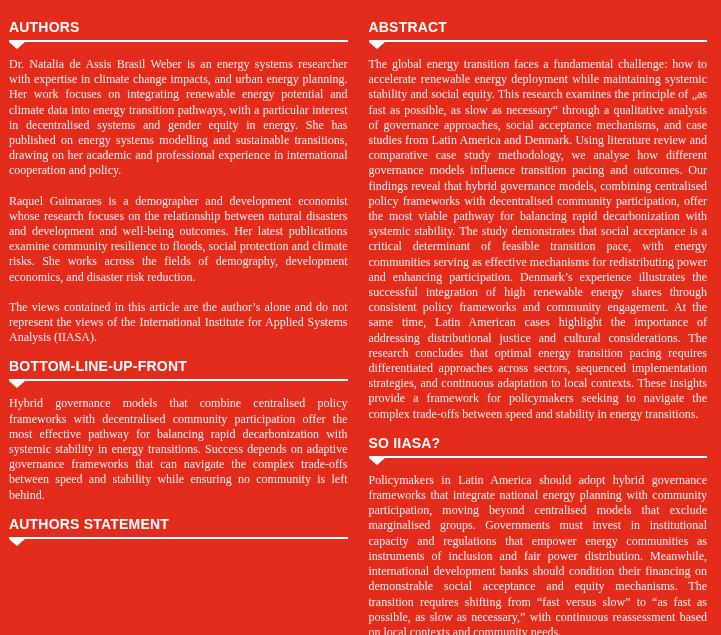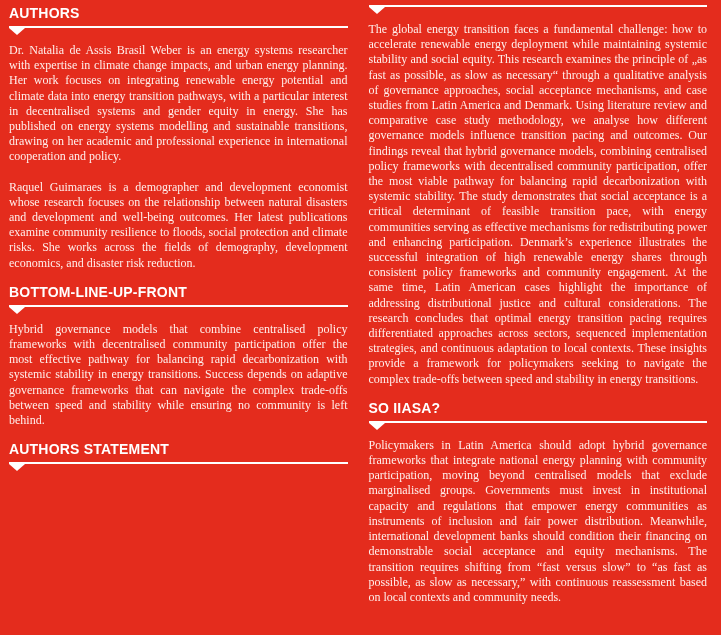--- a/index.html
+++ b/index.html
@@ -9,21 +9,21 @@
   body {
     width: 721px;
     height: 635px;
     background: #e42c1d;
     overflow: hidden;
   }
   .page {
     box-sizing: border-box;
     width: 721px;
     height: 635px;
-    padding: 5px 14px 0 9px;
+    padding: 19px 14px 0 9px;
     display: flex;
     gap: 21px;
   }
   .column {
     flex: 1 1 0;
     min-width: 0;
   }
   .section {
     margin-bottom: 13px;
   }
@@ -72,20 +72,21 @@
 
   <div class="column">
 
     <div class="section">
       <h2 class="section-heading">AUTHORS</h2>
       <div class="heading-rule">
         <span class="triangle-icon"></span>
       </div>
       <p class="body-text">Dr. Natalia de Assis Brasil Weber is an energy systems researcher with expertise in climate change impacts, and urban energy planning. Her work focuses on integrating renewable energy potential and climate data into energy transition pathways, with a particular interest in decentralised systems and gender equity in energy. She has published on energy systems modelling and sustainable transitions, drawing on her academic and professional experience in international cooperation and policy.</p>
       <p class="body-text">Raquel Guimaraes is a demographer and development economist whose research focuses on the relationship between natural disasters and development and well-being outcomes. Her latest publications examine community resilience to floods, social protection and climate risks. She works across the fields of demography, development economics, and disaster risk reduction.</p>
+      <p class="body-text">The views contained in this article are the author’s alone and do not represent the views of the International Institute for Applied Systems Analysis (IIASA).</p>
     </div>
 
     <div class="section">
       <h2 class="section-heading">BOTTOM-LINE-UP-FRONT</h2>
       <div class="heading-rule">
         <span class="triangle-icon"></span>
       </div>
       <p class="body-text">Hybrid governance models that combine centralised policy frameworks with decentralised community participation offer the most effective pathway for balancing rapid decarbonization with systemic stability in energy transitions. Success depends on adaptive governance frameworks that can navigate the complex trade-offs between speed and stability while ensuring no community is left behind.</p>
     </div>
 
@@ -94,20 +95,21 @@
       <div class="heading-rule">
         <span class="triangle-icon"></span>
       </div>
     </div>
 
   </div>
 
   <div class="column">
 
     <div class="section">
+      <h2 class="section-heading">ABSTRACT</h2>
       <div class="heading-rule">
         <span class="triangle-icon"></span>
       </div>
       <p class="body-text">The global energy transition faces a fundamental challenge: how to accelerate renewable energy deployment while maintaining systemic stability and social equity. This research examines the principle of „as fast as possible, as slow as necessary“ through a qualitative analysis of governance approaches, social acceptance mechanisms, and case studies from Latin America and Denmark. Using literature review and comparative case study methodology, we analyse how different governance models influence transition pacing and outcomes. Our findings reveal that hybrid governance models, combining centralised policy frameworks with decentralised community participation, offer the most viable pathway for balancing rapid decarbonization with systemic stability. The study demonstrates that social acceptance is a critical determinant of feasible transition pace, with energy communities serving as effective mechanisms for redistributing power and enhancing participation. Denmark’s experience illustrates the successful integration of high renewable energy shares through consistent policy frameworks and community engagement. At the same time, Latin American cases highlight the importance of addressing distributional justice and cultural considerations. The research concludes that optimal energy transition pacing requires differentiated approaches across sectors, sequenced implementation strategies, and continuous adaptation to local contexts. These insights provide a framework for policymakers seeking to navigate the complex trade-offs between speed and stability in energy transitions.</p>
     </div>
 
     <div class="section">
       <h2 class="section-heading">SO IIASA?</h2>
       <div class="heading-rule">
         <span class="triangle-icon"></span>

